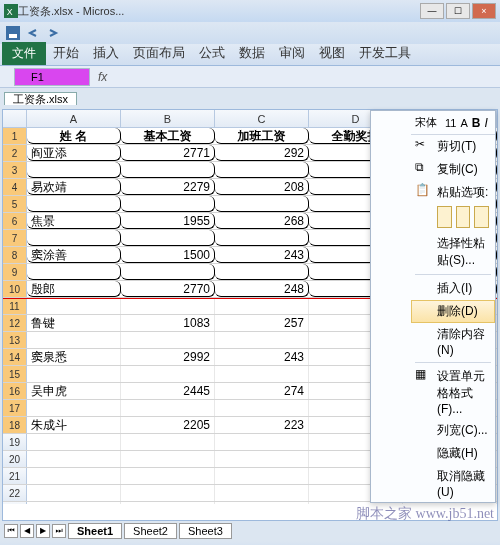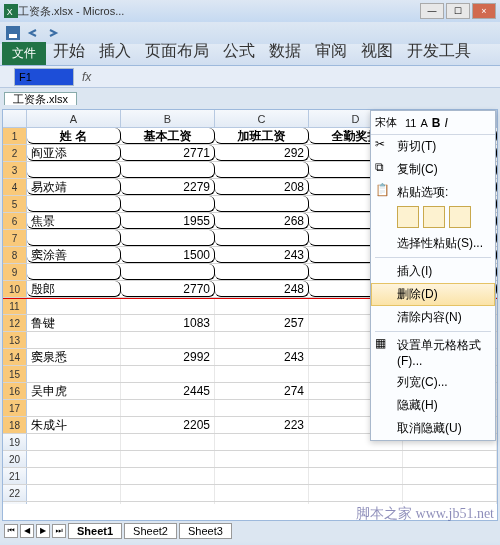--- a/index.html
+++ b/index.html
@@ -6,23 +6,23 @@
 body { width: 500px; height: 545px; background: #dce6f1; overflow: hidden; position: relative; font-size: 12px; }
 .titlebar { height: 22px; background: linear-gradient(#dde7f3,#c5d9f1); display: flex; align-items: center; padding: 0 4px; }
 .title-text { flex: 1; font-size: 11px; color: #333; }
 .win-btns { display: flex; gap: 2px; }
 .win-btn { width: 24px; height: 16px; background: #e8e8e8; border: 1px solid #aaa; font-size: 9px; text-align: center; line-height: 14px; }
 .win-btn.close { background: #d16a4f; color: #fff; }
 .qat { height: 22px; background: linear-gradient(#dde7f3,#cdddf0); display: flex; align-items: center; gap: 6px; padding: 0 6px; }
 .qat-ico { width: 14px; height: 14px; display: inline-block; }
 .ribbon-tabs { height: 22px; background: linear-gradient(#e1eaf5,#d0def0); border-bottom: 1px solid #9db9dc; display: flex; align-items: flex-end; }
 .file-tab { background: #217346; color: #fff; padding: 3px 10px; font-size: 12px; margin-left: 2px; }
-.tab { padding: 3px 7px; font-size: 16px; color: #333; }
+.tab { padding: 3px 7px; font-size: 13px; color: #333; }
 .formula-bar { height: 22px; background: #e6edf7; border-bottom: 1px solid #b7c9e1; display: flex; align-items: center; }
-.name-box { width: 60px; height: 18px; background: #1d4ed8; border: 1px solid #abc; margin: 0 8px 0 14px; font-size: 11px; padding: 1px 4px; }
+.name-box { width: 76px; height: 18px; background: #d946ef; border: 1px solid #abc; margin: 0 8px 0 14px; font-size: 11px; padding: 1px 16px; }
 .fx { font-style: italic; color: #555; margin-right: 6px; }
 .wb-tab { margin: 4px 0 2px 4px; }
 .wb-tab span { background: #fff; border: 1px solid #8aa; border-bottom: none; padding: 0 8px; font-size: 11px; }
 .grid-area { position: relative; background: #fff; border: 1px solid #9db9dc; margin: 0 2px; height: 412px; overflow: hidden; }
 .col-headers { display: flex; height: 18px; background: linear-gradient(#f5f8fc,#e3ebf5); border-bottom: 1px solid #b7c9e1; }
 .rh-corner { width: 24px; border-right: 1px solid #b7c9e1; background: linear-gradient(#f5f8fc,#e3ebf5); }
 .col-h { flex: 1; text-align: center; font-size: 11px; color: #333; border-right: 1px solid #b7c9e1; line-height: 18px; }
 .rows { height: 376px; overflow: hidden; }
 .row { display: flex; height: 17px; border-bottom: 1px solid #d4d4d4; }
 .row.bordered .cell { border-right: 1px solid #000; border-bottom: 1px solid #000; border-radius: 6px; }
@@ -31,21 +31,21 @@
 .row-h.sel { background: #f9c97a; }
 .cell { flex: 1; font-size: 12px; padding: 0 4px; line-height: 17px; overflow: hidden; white-space: nowrap; border-right: 1px solid #e8e8e8; }
 .cell.num { text-align: right; }
 .cell.hdr { text-align: center; font-weight: bold; }
 .redline { position: absolute; left: 0; right: 0; height: 1px; background: #d00; top: 188px; }
 .sheet-tabs { height: 20px; background: #dce6f1; display: flex; align-items: center; padding: 0 4px; font-size: 11px; gap: 2px; }
 .nav-btn { width: 14px; height: 14px; background: #fff; border: 1px solid #999; text-align: center; font-size: 8px; line-height: 12px; }
 .sheet-tab { background: #fff; border: 1px solid #999; padding: 1px 8px; }
 .sheet-tab.active { font-weight: bold; }
 .statusbar { height: 20px; background: linear-gradient(#dce6f1,#c5d9f1); display: flex; align-items: center; font-size: 11px; padding: 0 6px; gap: 12px; color: #333; }
-.float-panel { position: absolute; right: 4px; top: 110px; width: 126px; background: #fbfdff; border: 1px solid #a8b8cc; box-shadow: 0 2px 6px rgba(0,0,0,.2); }
+.float-panel { position: absolute; right: 4px; top: 110px; width: 126px; background: #fbfdff; border: 1px solid #a8b8cc; box-shadow: 0 2px 6px rgba(0,0,0,.2); padding-left: 40px; }
 .fp-fmt { padding: 4px; border-bottom: 1px solid #d0d8e4; display: flex; gap: 4px; align-items: center; flex-wrap: wrap; }
 .ctx-menu { }
 .ctx-item { padding: 3px 6px 3px 26px; font-size: 12px; position: relative; }
 .ctx-item.hl { background: linear-gradient(#fef4dc,#fbe3a7); border: 1px solid #e5c365; padding: 2px 5px 2px 25px; }
 .ctx-ico { position: absolute; left: 4px; top: 2px; width: 16px; height: 16px; }
 .ctx-sep { height: 1px; background: #d0d8e4; margin: 2px 4px; }
 .paste-opts { display: flex; gap: 4px; padding: 2px 6px 4px 26px; }
 .paste-btn { width: 22px; height: 22px; border: 1px solid #c9a94d; background: #fdf2d0; }
 .watermark { position: absolute; right: 6px; bottom: 22px; font-size: 14px; color: rgba(0,0,100,.45); font-family: Liberation Serif, serif; }
 svg { display: block; }

